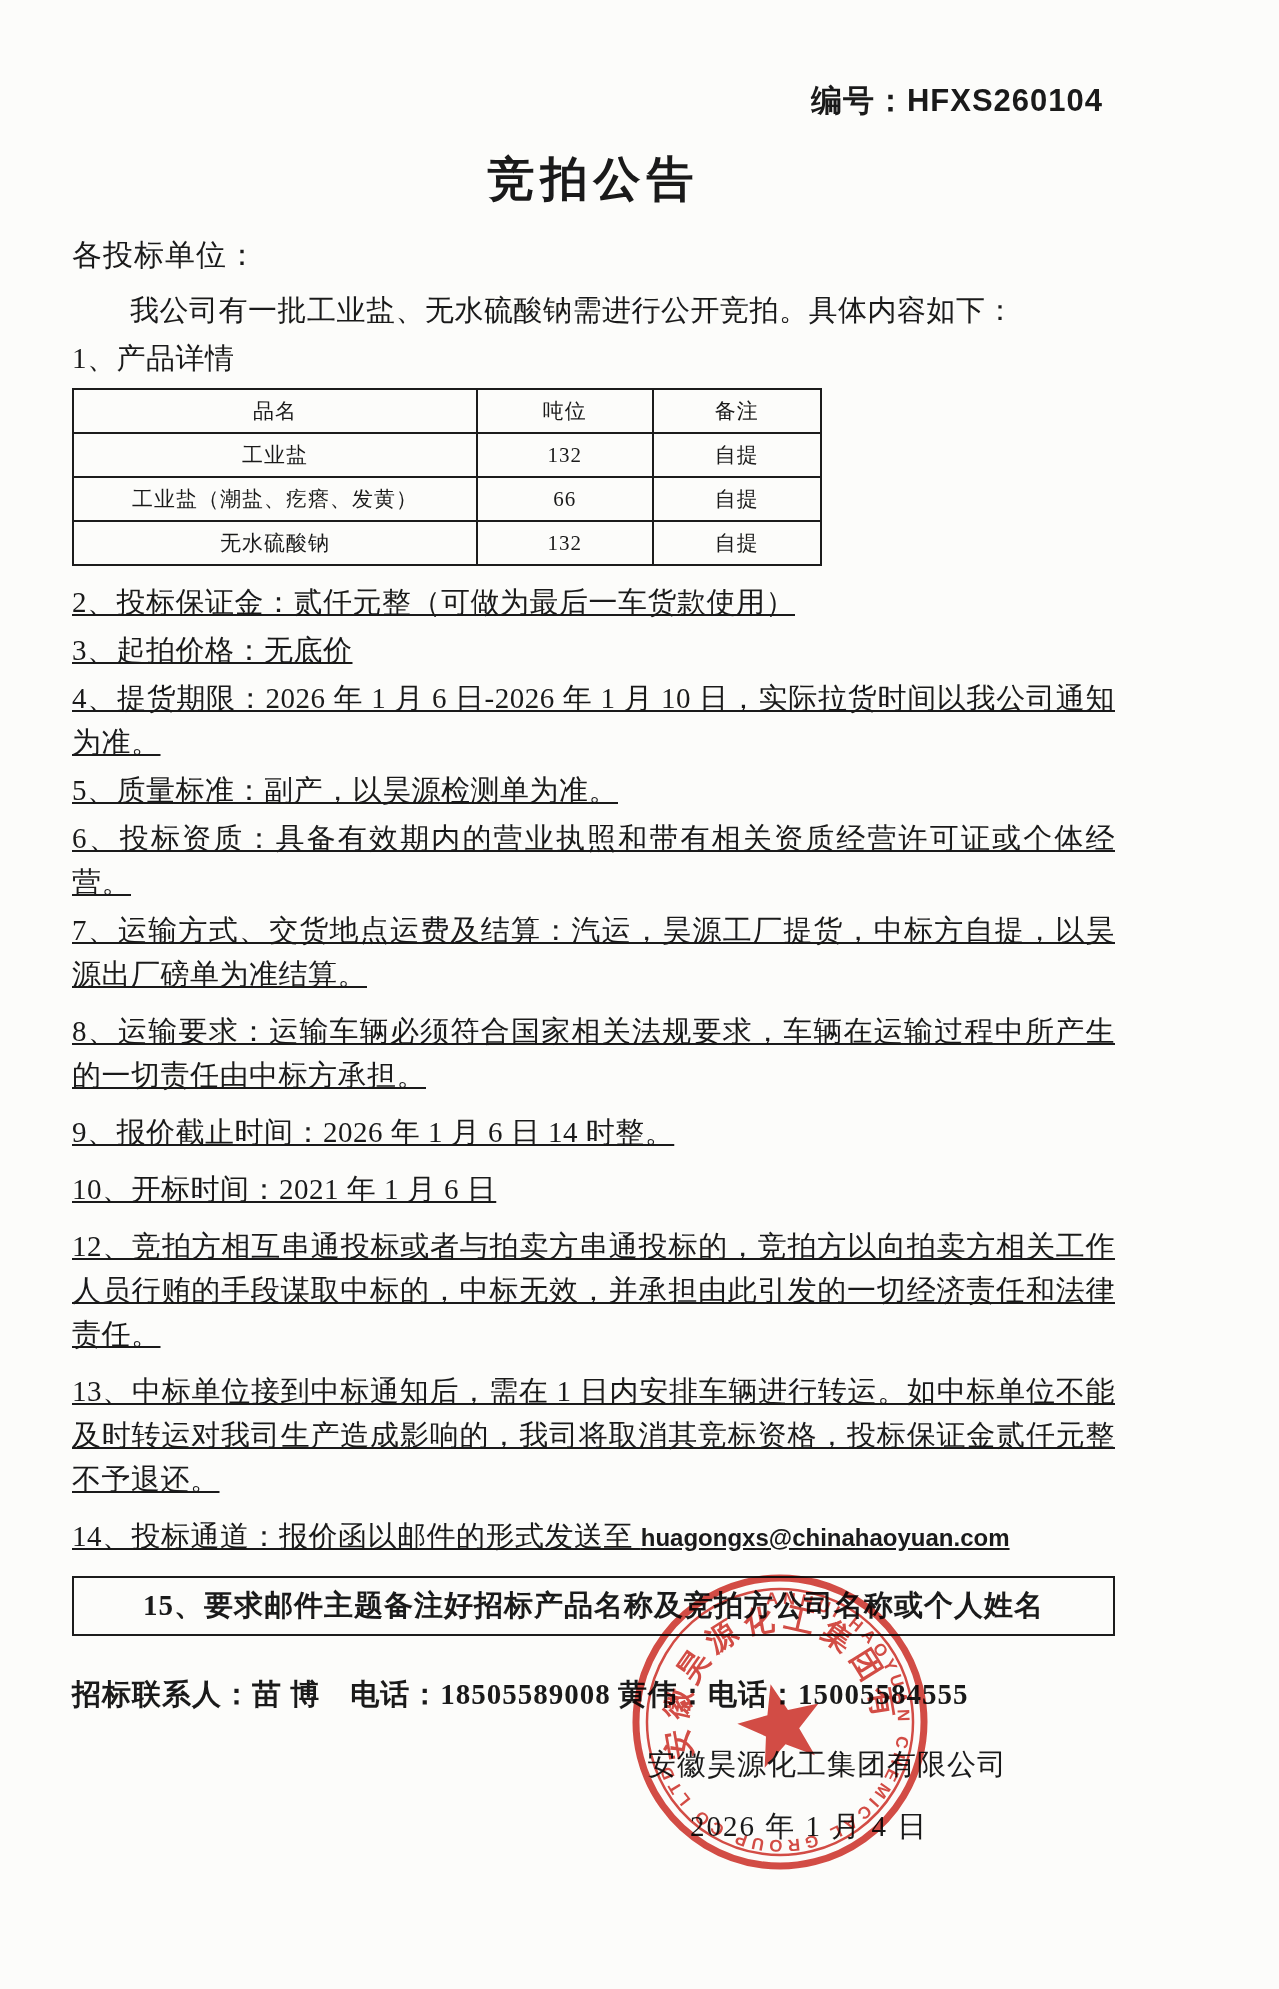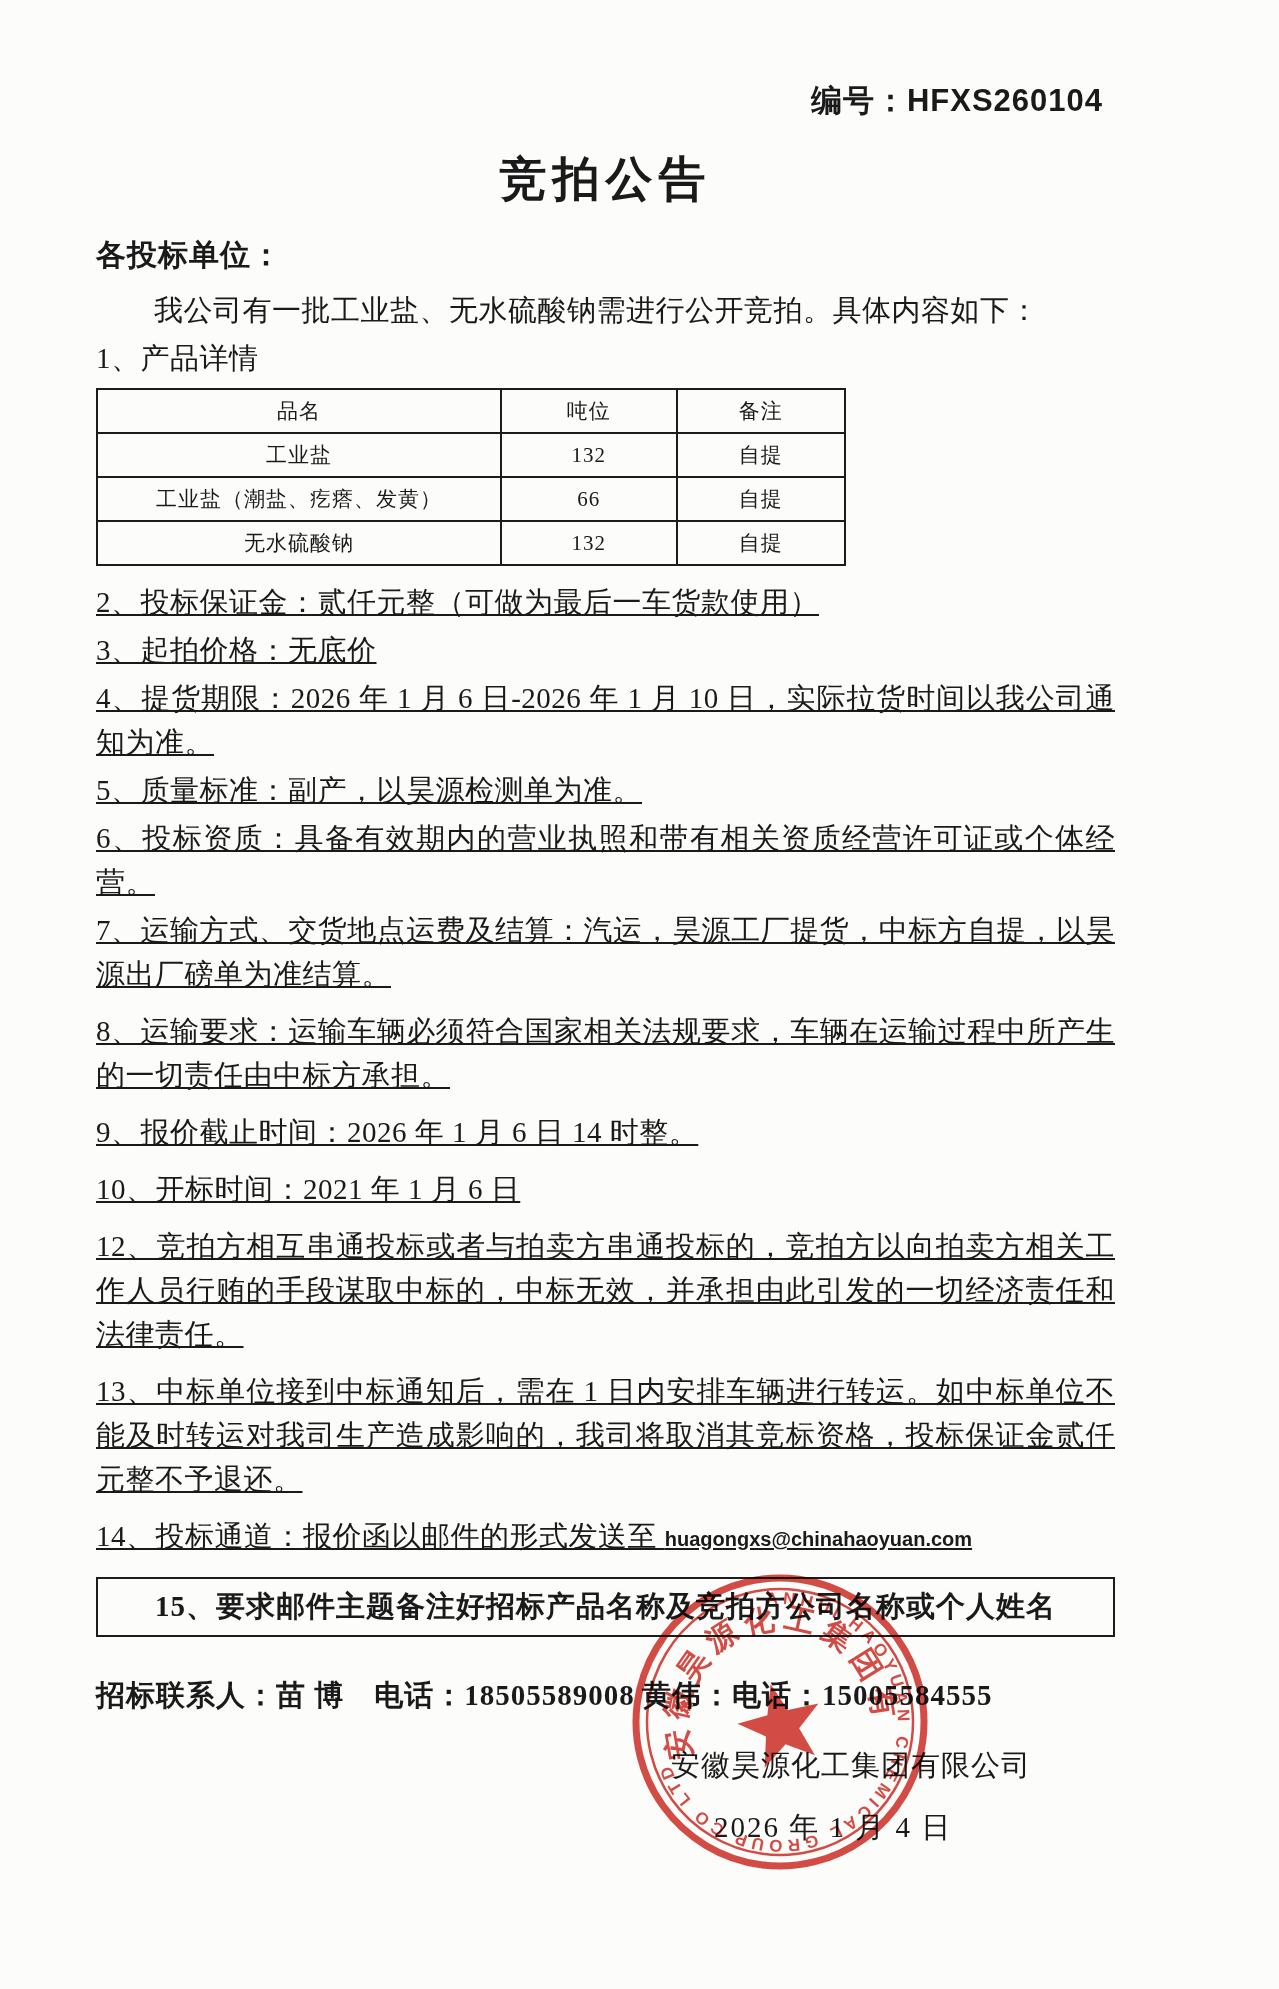--- a/index.html
+++ b/index.html
@@ -7,42 +7,42 @@
     width:1279px;height:1989px;
     background:#f6f6f4;
     font-family:"Liberation Serif","DejaVu Serif",serif;
     color:#1a1a1a;
     position:relative;
     overflow:hidden;
   }
   .page{
     position:absolute;inset:0;
     background:#fcfcfa;
-    padding:80px 164px 0 96px;
+    padding:80px 164px 0 72px;
     box-sizing:border-box;
   }
   .doc-number{
     text-align:right;
     font-family:"Liberation Sans","DejaVu Sans",sans-serif;
     font-weight:700;
     font-size:31px;
     letter-spacing:1px;
     padding-right:12px;
   }
   .title{
     margin:26px 0 12px 0;
     text-align:center;
     font-size:47px;
     font-weight:700;
     letter-spacing:6px;
   }
   .salutation{
     margin-top:24px;
     font-size:30px;
-    font-weight:700;
+    font-weight:400;
     letter-spacing:1px;
   }
   .intro{
     margin:12px 0 0 0;
     font-size:29px;
     line-height:44px;
     text-indent:2em;
     letter-spacing:0.5px;
   }
   .sec-heading{
@@ -74,21 +74,21 @@
     font-size:29px;
     line-height:44px;
     text-align:justify;
     letter-spacing:0.5px;
     text-decoration:underline;
   }
   .item.gap{margin-top:13px;}
   .email{
     font-family:"Liberation Sans","DejaVu Sans",sans-serif;
     font-weight:700;
-    font-size:20px;
+    font-size:24px;
     letter-spacing:0;
   }
   .boxed{
     margin-top:16px;
     border:2px solid #1c1c1c;
     height:56px;
     display:flex;
     align-items:center;
     justify-content:center;
     font-size:29px;

